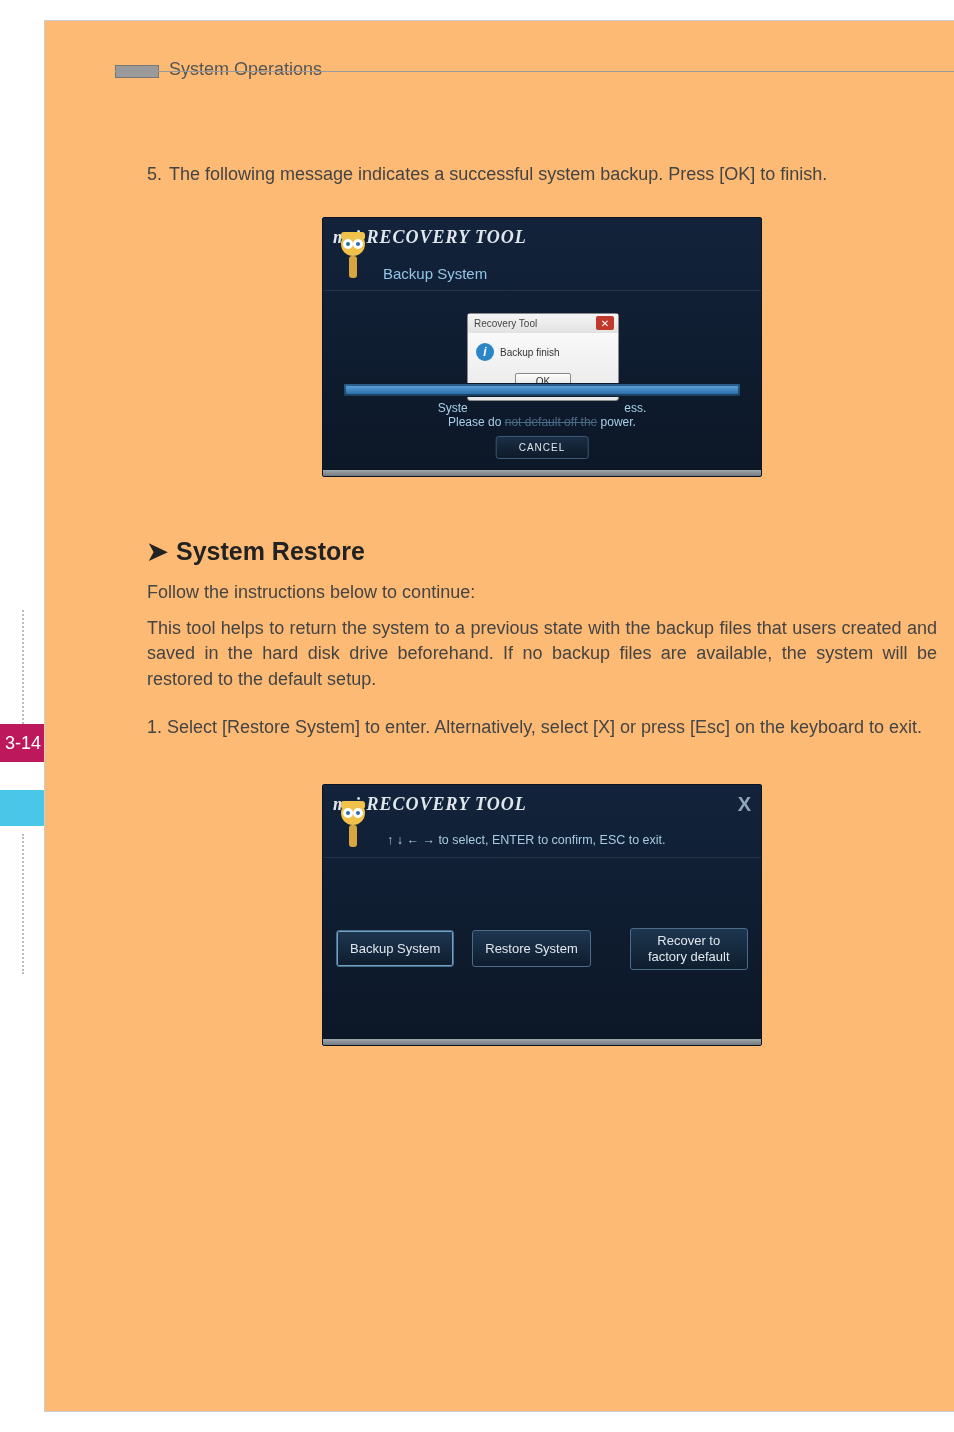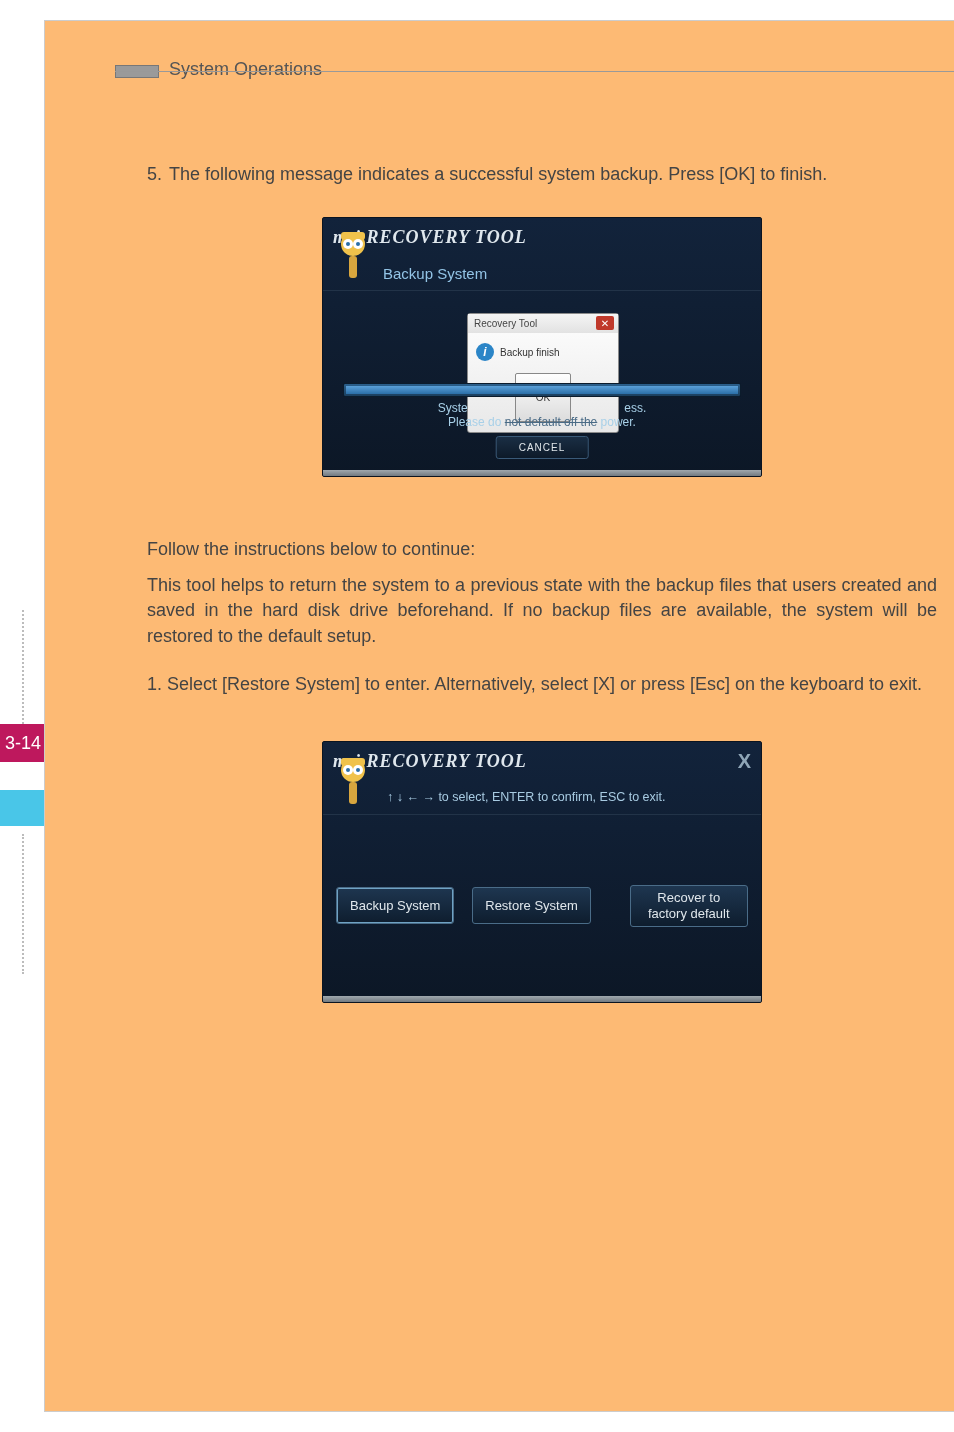--- a/index.html
+++ b/index.html
@@ -21,21 +21,21 @@
   .scr-mascot { position: absolute; left: 6px; top: -30px; width: 48px; height: 60px; }
   .scr-body { height: 180px; position: relative; border-top: 1px solid #223348; }
   .x-btn { position: absolute; right: 10px; top: 8px; color: #8fa6b7; font-size: 20px; font-weight: 700; }
   .dialog-box { position: absolute; left: 144px; top: 22px; width: 152px; background: linear-gradient(#fefefe,#e8e8e8); border: 1px solid #8a8a8a; border-radius: 3px; font-family: Tahoma, sans-serif; color: #333; font-size: 11px; }
   .dialog-title { background: linear-gradient(#f5f5f5,#e2e2e2); padding: 4px 6px; font-size: 10px; color: #444; position: relative; }
   .dialog-close { position: absolute; right: 4px; top: 2px; width: 18px; height: 14px; background: #c0392b; border-radius: 2px; color: #fff; display: flex; align-items: center; justify-content: center; font-size: 10px; }
   .dialog-body { padding: 10px 8px 6px 8px; display: flex; align-items: center; gap: 6px; }
   .info-ico { width: 18px; height: 18px; border-radius: 50%; background: #2b85c7; color: #fff; display: flex; align-items: center; justify-content: center; font-style: italic; font-weight: 700; font-size: 12px; }
   .dialog-msg { font-size: 10px; color: #333; }
   .dialog-foot { display: flex; justify-content: center; padding: 6px 0 10px 0; }
-  .ok-btn { background: linear-gradient(#fefefe,#dcdcdc); border: 1px solid #888; padding: 18px 20px; font-size: 10px; border-radius: 2px; text-align: right; }
+  .ok-btn { background: linear-gradient(#fefefe,#dcdcdc); border: 1px solid #888; padding: 2px 20px; font-size: 10px; border-radius: 2px; text-align: right; }
   .progress-row { position: absolute; left: 20px; top: 92px; right: 20px; }
   .progress-bar { height: 14px; background: linear-gradient(#2b5f8b,#1b3f5e); border: 1px solid #0c1c2c; border-radius: 2px; position: relative; overflow: hidden; }
   .progress-fill { position: absolute; left: 2px; top: 2px; bottom: 2px; right: 2px; background: linear-gradient(#5ba0d8,#2b6fa8); }
   .progress-txt { text-align: center; margin-top: 4px; font-size: 12px; color: #a8d0e8; }
   .progress-txt2 { text-align: center; font-size: 12px; color: #a8d0e8; }
   .progress-txt2 span.hidden { color: #4a6b86; text-decoration: line-through; }
   .cancel-btn { position: absolute; left: 50%; transform: translateX(-50%); top: 145px; background: linear-gradient(#1a2e44,#0d1a29); color: #e0e6ea; border: 1px solid #3a5a78; padding: 5px 22px; font-size: 10px; letter-spacing: 1px; border-radius: 3px; }
   .scr-footer { height: 6px; background: linear-gradient(#a0a8ad,#727a80); }
 
   .section-head { font-size: 25px; font-weight: 700; color: #222; margin: 0 0 14px 0; }
@@ -122,20 +122,23 @@
               <div class="progress-txt2">
                 <span>Please do </span><span class="hidden">not default off the</span><span> power.</span>
               </div>
             </div>
             <div class="cancel-btn">CANCEL</div>
           </div>
           <div class="scr-footer"></div>
         </div>
       </div>
 
+      <h2 class="section-head">
+        <span class="chev">➤</span><span>System Restore</span>
+      </h2>
       <p class="para" style="margin-bottom:10px">Follow the instructions below to continue:</p>
       <p class="para">This tool helps to return the system to a previous state with the backup files that  users created and saved in the hard disk drive beforehand. If no backup files are available, the system will be restored to the default setup.</p>
       <p class="step1">
         <span>1.</span> <span>Select [Restore System] to enter. Alternatively, select [X] or press [Esc] on the keyboard to exit.</span>
       </p>
 
       <div class="screenshot">
         <div class="scr-frame">
           <div class="scr-top" style="position:relative">
             <span class="scr-logo-msi">msi</span>

